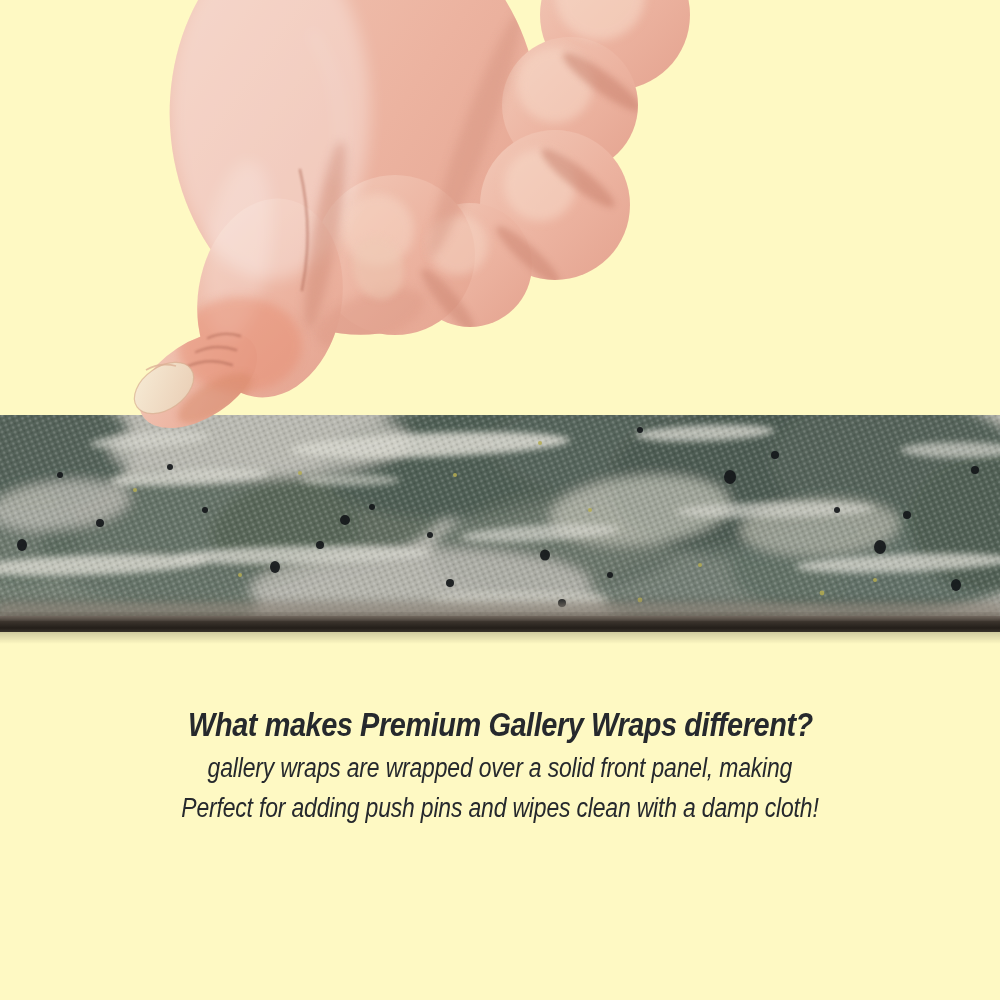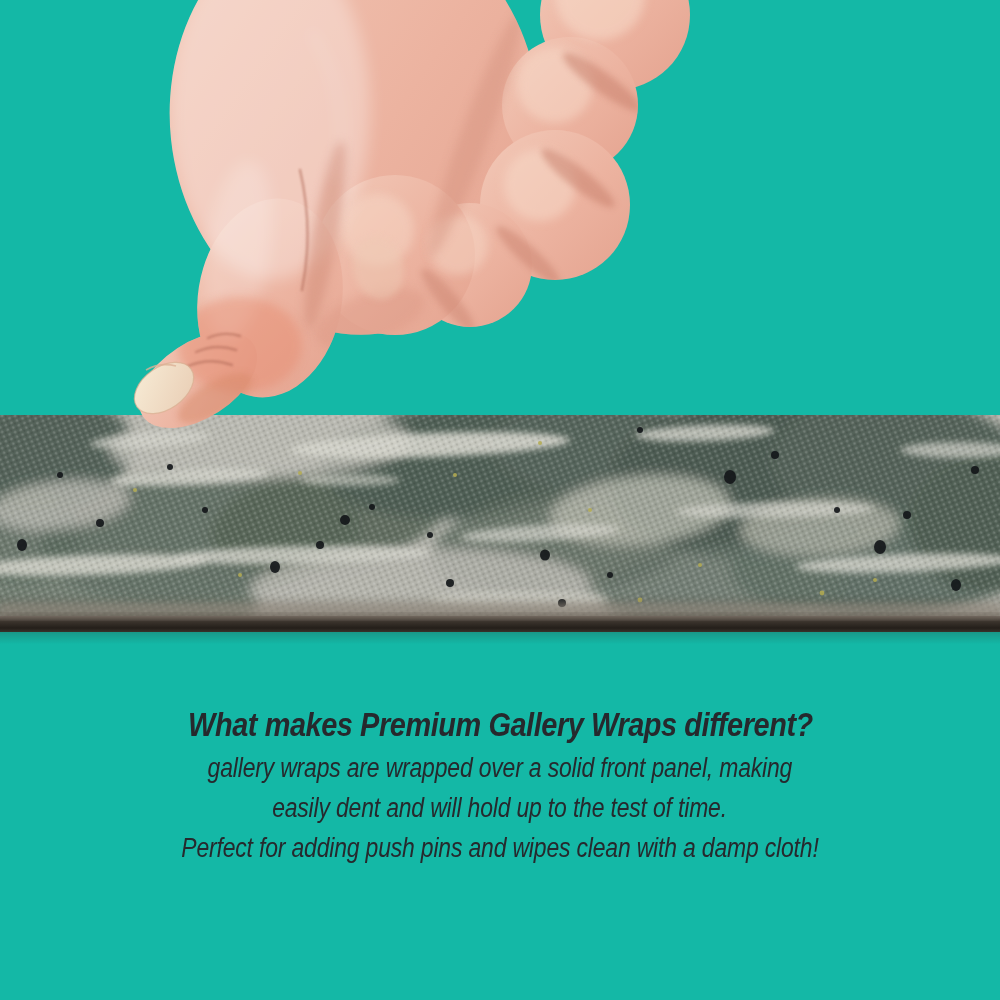--- a/index.html
+++ b/index.html
@@ -1,18 +1,18 @@
 <!DOCTYPE html>
 <html><head>
 <meta charset="utf-8">
 <style>
   html,body{margin:0;padding:0;background:#ffffff;}
   .stage{
     position:relative;width:1000px;height:1000px;margin:0 auto;overflow:hidden;
-    background:#14b8a6;font-family:"Liberation Sans",sans-serif;
+    background:#fef9c3;font-family:"Liberation Sans",sans-serif;
   }
   
   .hand{position:absolute;left:78px;top:0;width:625px;height:432px;z-index:3;}
   
   .strip{position:absolute;left:0;top:415px;width:1000px;height:217px;z-index:2;}
   .strip svg{display:block;width:100%;height:100%;}
   .strip::after{
     content:"";position:absolute;left:0;right:0;top:100%;height:12px;
     background:linear-gradient(to bottom,rgba(45,40,34,.22),rgba(45,40,34,0));
   }
@@ -232,17 +232,16 @@
       <rect x="0" y="188" width="1000" height="15" fill="#978f83" opacity=".55" filter="url(#cb3)"></rect>
 
       <rect x="0" y="201" width="1000" height="16" fill="url(#edgeG)"></rect>
       <rect x="0" y="199" width="1000" height="5" fill="#5f564d" opacity=".6" filter="url(#cb3)"></rect>
     </svg>
   </div>
 
   <div class="copy">
     <div class="heading"><span>What makes Premium Gallery Wraps different?</span></div>
     <div class="line"><span>gallery wraps are wrapped over a solid front panel, making</span></div>
-    <div class="line"><span>easily dent and will hold up to the test of time.</span></div>
     <div class="line"><span>Perfect for adding push pins and wipes clean with a damp cloth!</span></div>
   </div>
 
 </div>
 
 </body></html>

